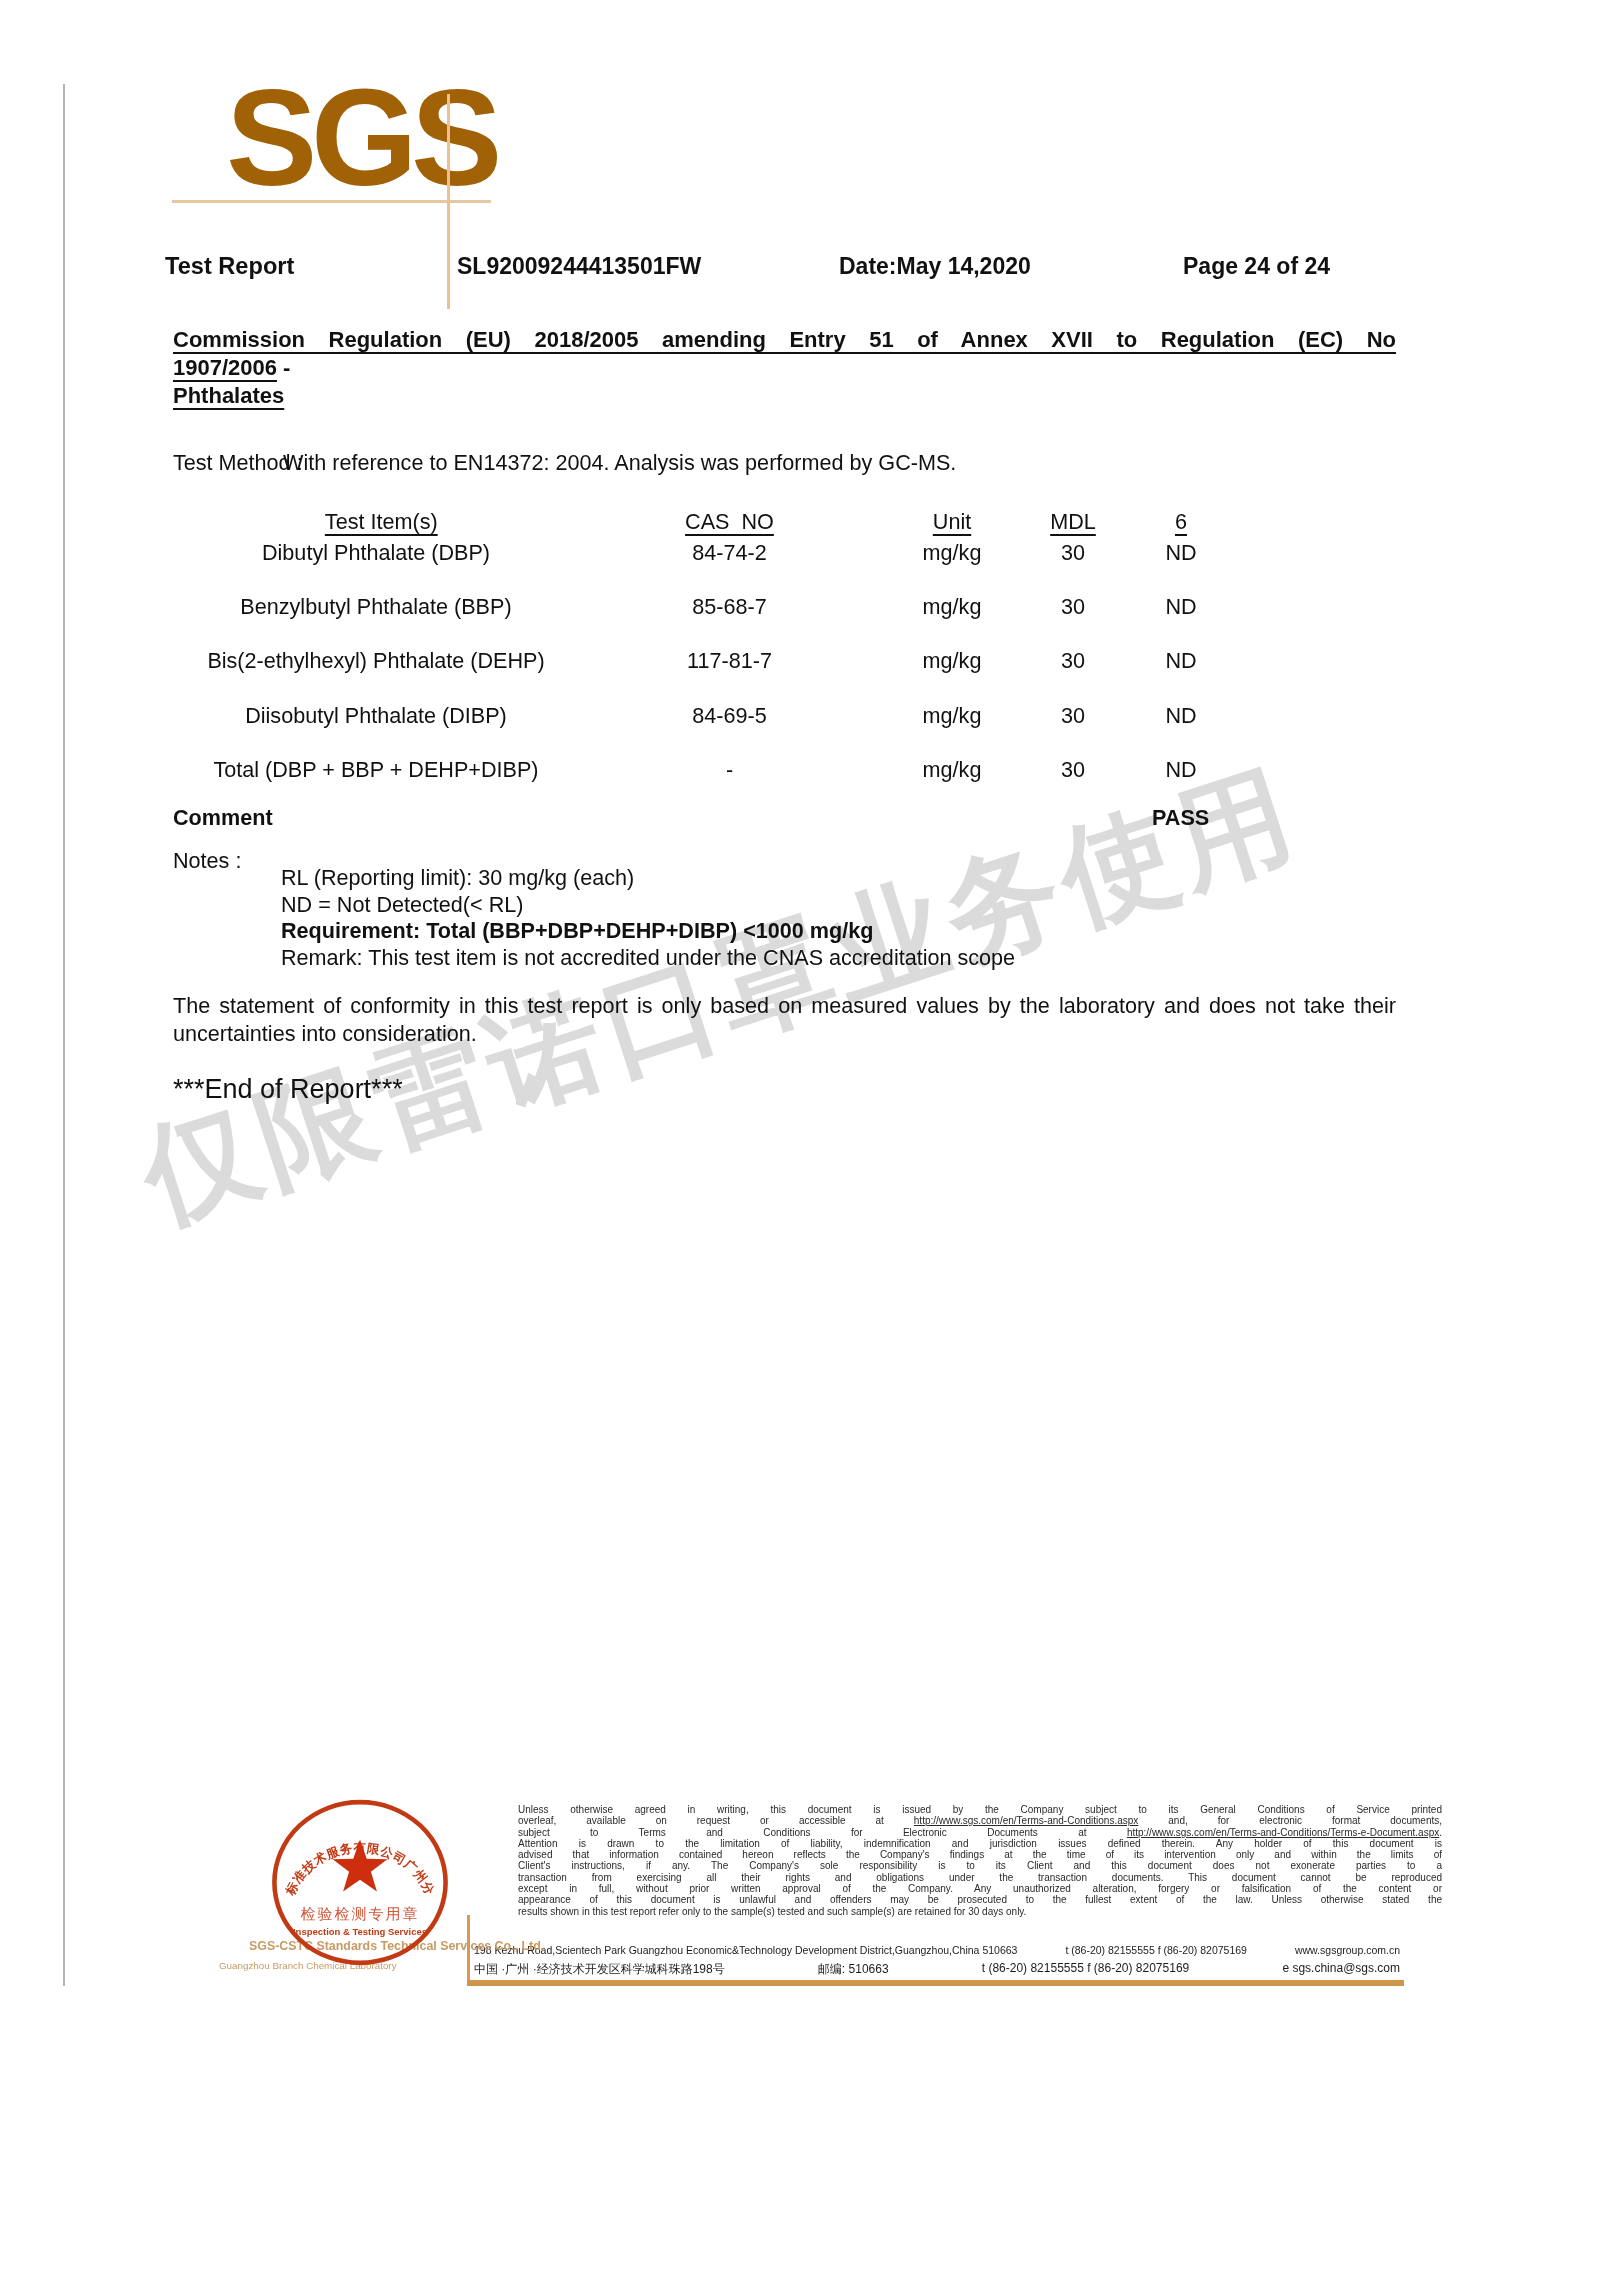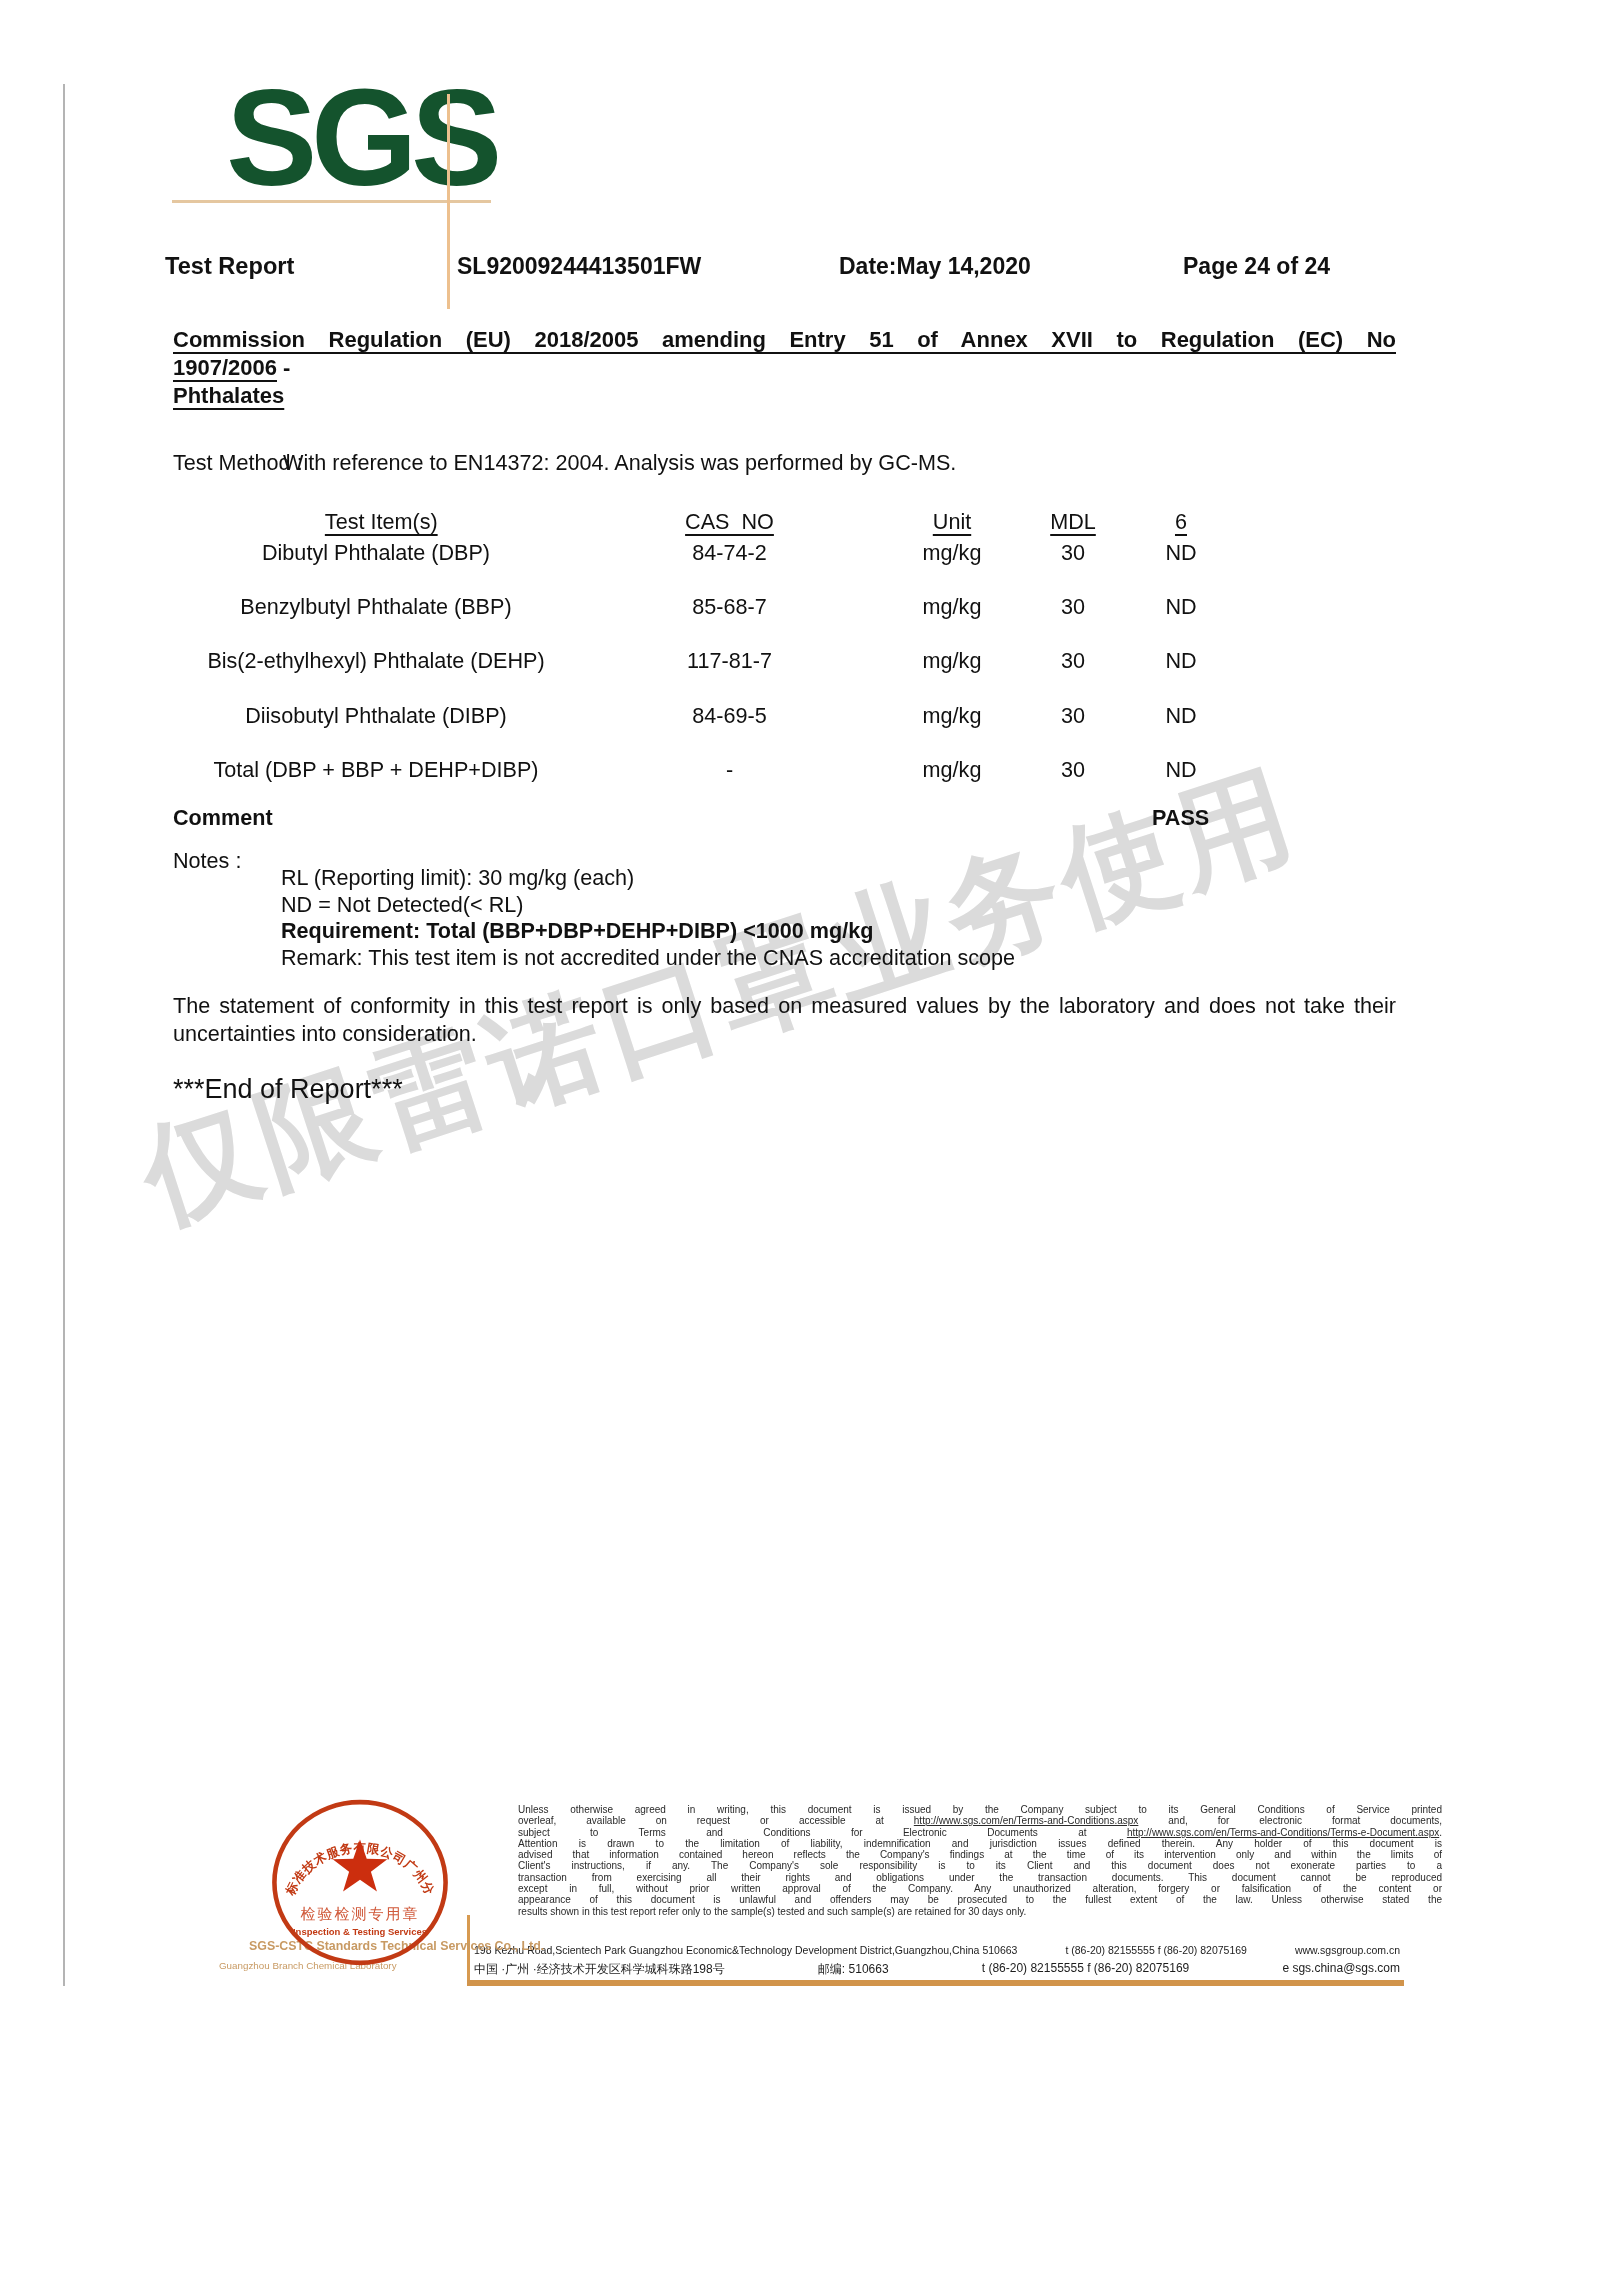--- a/index.html
+++ b/index.html
@@ -6,21 +6,21 @@
   .page{
     position:relative;width:1622px;height:2295px;background:#ffffff;overflow:hidden;
     font-family:"Liberation Sans","DejaVu Sans",sans-serif;color:#111111;
   }
   .abs{position:absolute;}
 
   
   .edge-vline{left:63px;top:84px;width:2px;height:1902px;background:#b4b4b4;}
 
   
-  .logo-text{left:226px;top:76px;font-size:137px;font-weight:bold;color:#14532d;letter-spacing:-6.5px;line-height:124px;}
+  .logo-text{left:226px;top:76px;font-size:137px;font-weight:bold;color:#a16207;letter-spacing:-6.5px;line-height:124px;}
   .logo-hline{left:172px;top:200px;width:319px;height:3.3px;background:#e5c7a0;}
   .logo-vline{left:447px;top:94px;width:2.6px;height:215px;background:#edc08e;}
 
   
   .hdr{top:253px;font-weight:bold;font-size:23px;white-space:nowrap;}
   .hdr-title{left:165px;font-size:23.6px;}
   .hdr-no{left:457px;}
   .hdr-date{left:839px;}
   .hdr-page{left:1183px;}
 

